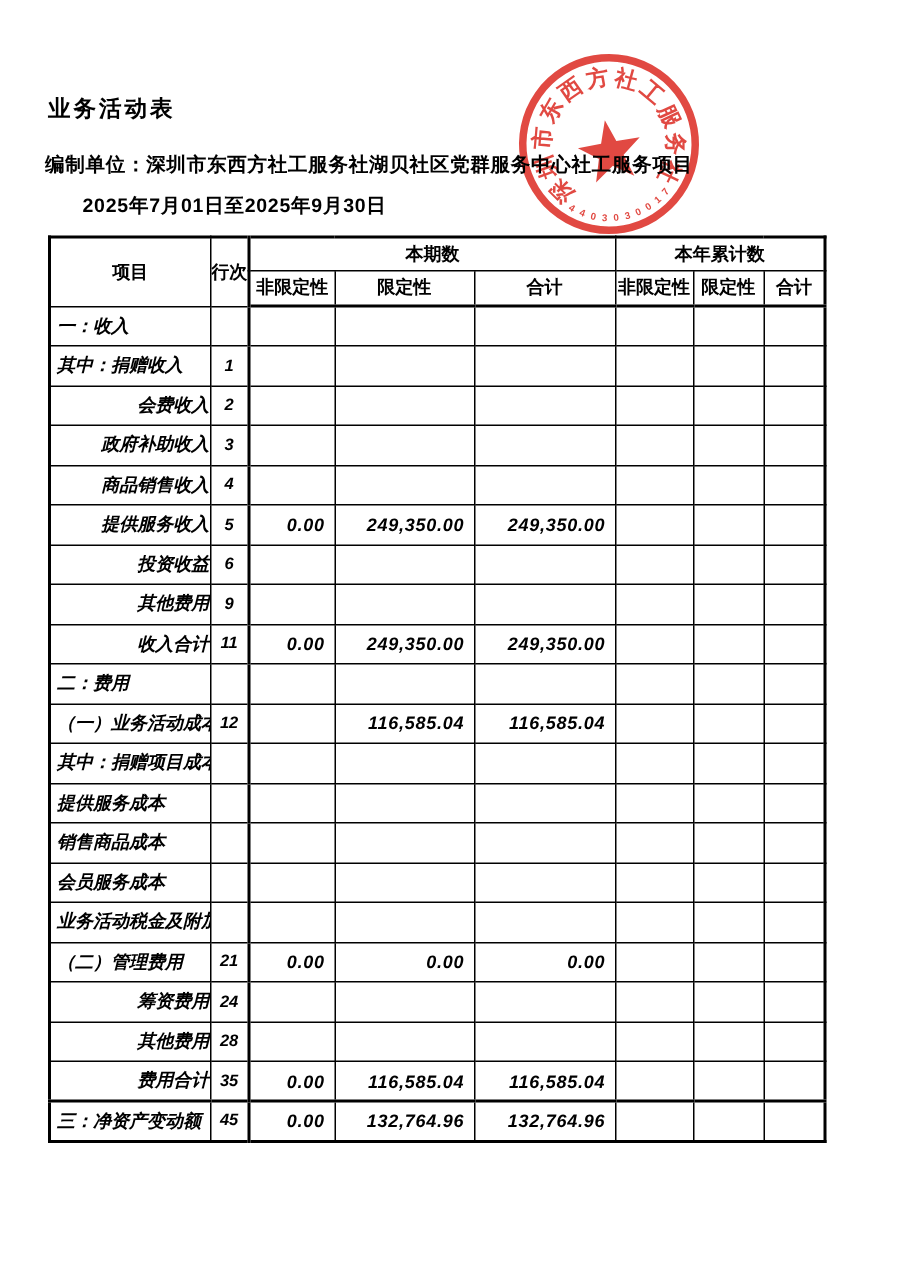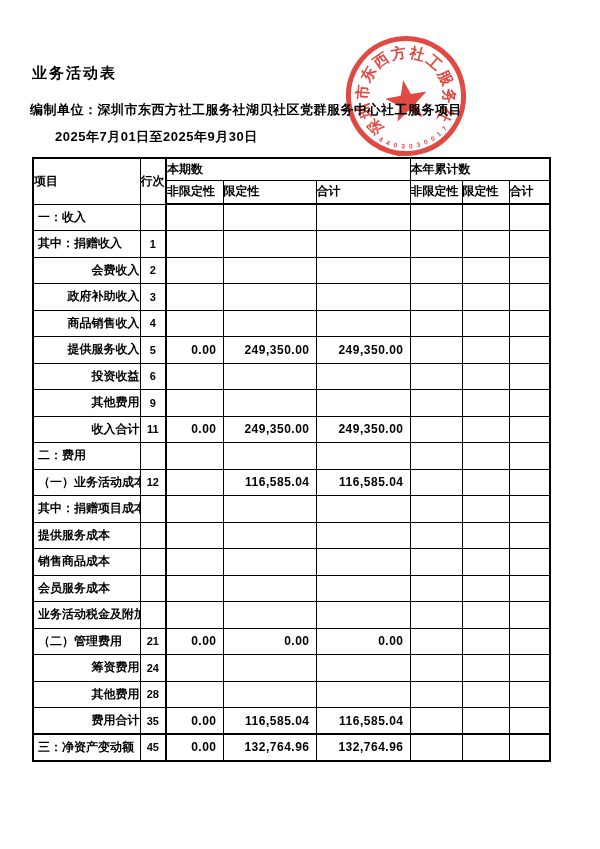--- a/index.html
+++ b/index.html
@@ -20,25 +20,25 @@
 
   table.activity{
     position:absolute;left:32px;top:157px;width:517px;
     border-collapse:collapse;table-layout:fixed;
     border:2.5px solid #000;
   }
   .activity th,.activity td{
     border:1.5px solid #000;padding:0;font-weight:700;
     overflow:hidden;white-space:nowrap;
   }
-  .activity thead th{font-size:12px;text-align:left;vertical-align:middle;margin-top:32px;}
+  .activity thead th{font-size:12px;text-align:center;vertical-align:middle;margin-top:32px;}
   .activity thead tr.h1{height:22px;}
   .activity thead tr.h2{height:24px;}
   .activity thead tr.h2 th{border-bottom-width:2px;font-family:Liberation Mono, monospace;}
-  .activity tbody tr{height:26.5px;}
+  .activity tbody tr{height:26.5px;font-style:italic;}
   .activity td{font-size:12px;vertical-align:middle;}
   td.c-label{text-align:left;padding-left:4px;}
   td.c-label.center{text-align:right;padding-left:0;}
   td.c-no{font-size:11px;text-align:center;}
   th.c-no-h,td.c-no{border-right-width:2.5px;}
   td.c-val{text-align:right;padding-right:6px;letter-spacing:.5px;}
   .activity tbody tr:last-child td{border-top-width:2.5px;}
 
   .seal{
     position:absolute;left:336px;top:26px;width:140px;height:140px;

